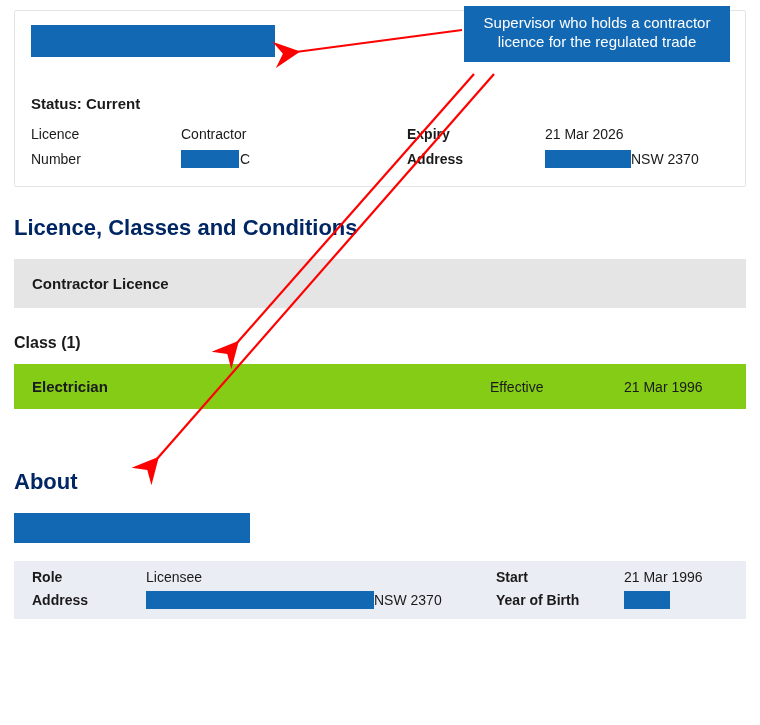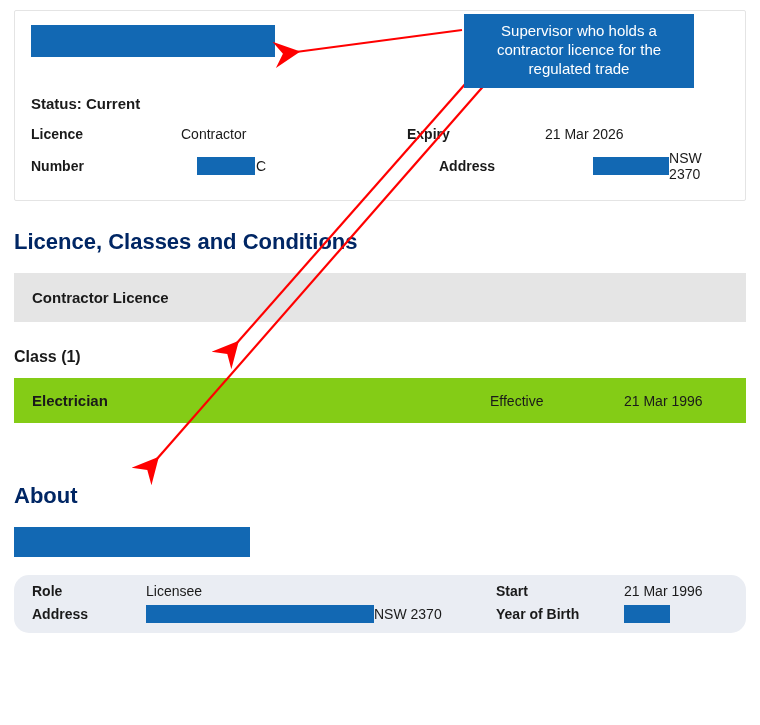--- a/index.html
+++ b/index.html
@@ -27,22 +27,22 @@
     .redact-lg {
       width: 244px; height: 32px;
       margin-bottom: 38px;
     }
     .status-line {
       font-weight: 700;
       font-size: 15px;
       margin-bottom: 14px;
     }
     .row { display: flex; align-items: center; }
-    .row.gap { margin-top: 8px; gap: 16px; }
-    .cell-lab-w { width: 150px; font-weight: 700; }
+    .row.gap { margin-top: 8px; }
+    .cell-lab-w { width: 150px; font-weight: 400; }
     .cell-val-w { width: 226px; }
     .cell-lab-n { width: 138px; font-weight: 700; }
     .cell-val-n { flex: 1; }
     .addr-wrap { display:flex; align-items:center; gap:0; }
     .redact-num { background:#1268b3; width:58px; height:18px; display:inline-block; margin-right:1px; }
     .redact-addr { background:#1268b3; width:86px; height:18px; display:inline-block; margin-right:0; }
 
     h2.section-heading {
       color: #002664;
       font-weight: 700;
@@ -70,42 +70,40 @@
     }
     .band-row .left { width: 458px; font-weight: 700; font-size: 15px; }
     .band-row .midlab { width: 134px; font-weight: 400; }
     .band-row .midval { flex:1; }
 
     .about-block { margin: 0 14px; }
     .about-redact { background:#1268b3; width:236px; height:30px; margin-bottom:18px; }
     .about-rows {
       background: #eaedf3;
       padding: 8px 32px 4px 18px;
-      border-radius: 15px;
     }
     .arow { display:flex; align-items:center; margin-bottom:6px; }
     .alab1 { width:114px; font-weight:700; }
     .aval1 { width:350px; display:flex; align-items:center; }
     .alab2 { width:128px; font-weight:700; }
     .aval2 { flex:1; display:flex; align-items:center; }
     .redact-addr2 { background:#1268b3; width:228px; height:18px; display:inline-block; }
     .redact-yob { background:#1268b3; width:46px; height:18px; display:inline-block; }
 
     .callout {
       position: absolute;
       left: 464px; top: 6px;
-      width: 230px;
+      width: 266px;
       background: #1268b3;
       color: #ffffff;
       text-align: center;
       font-size: 15px;
       line-height: 1.25;
       padding: 8px 10px 10px 10px;
       z-index: 30;
-      margin-top: 8px;
     }
 
     svg.arrow-layer {
       position:absolute;
       left:0; top:0;
       width:760px; height:725px;
       pointer-events:none;
       z-index:25;
     }
   </style>

